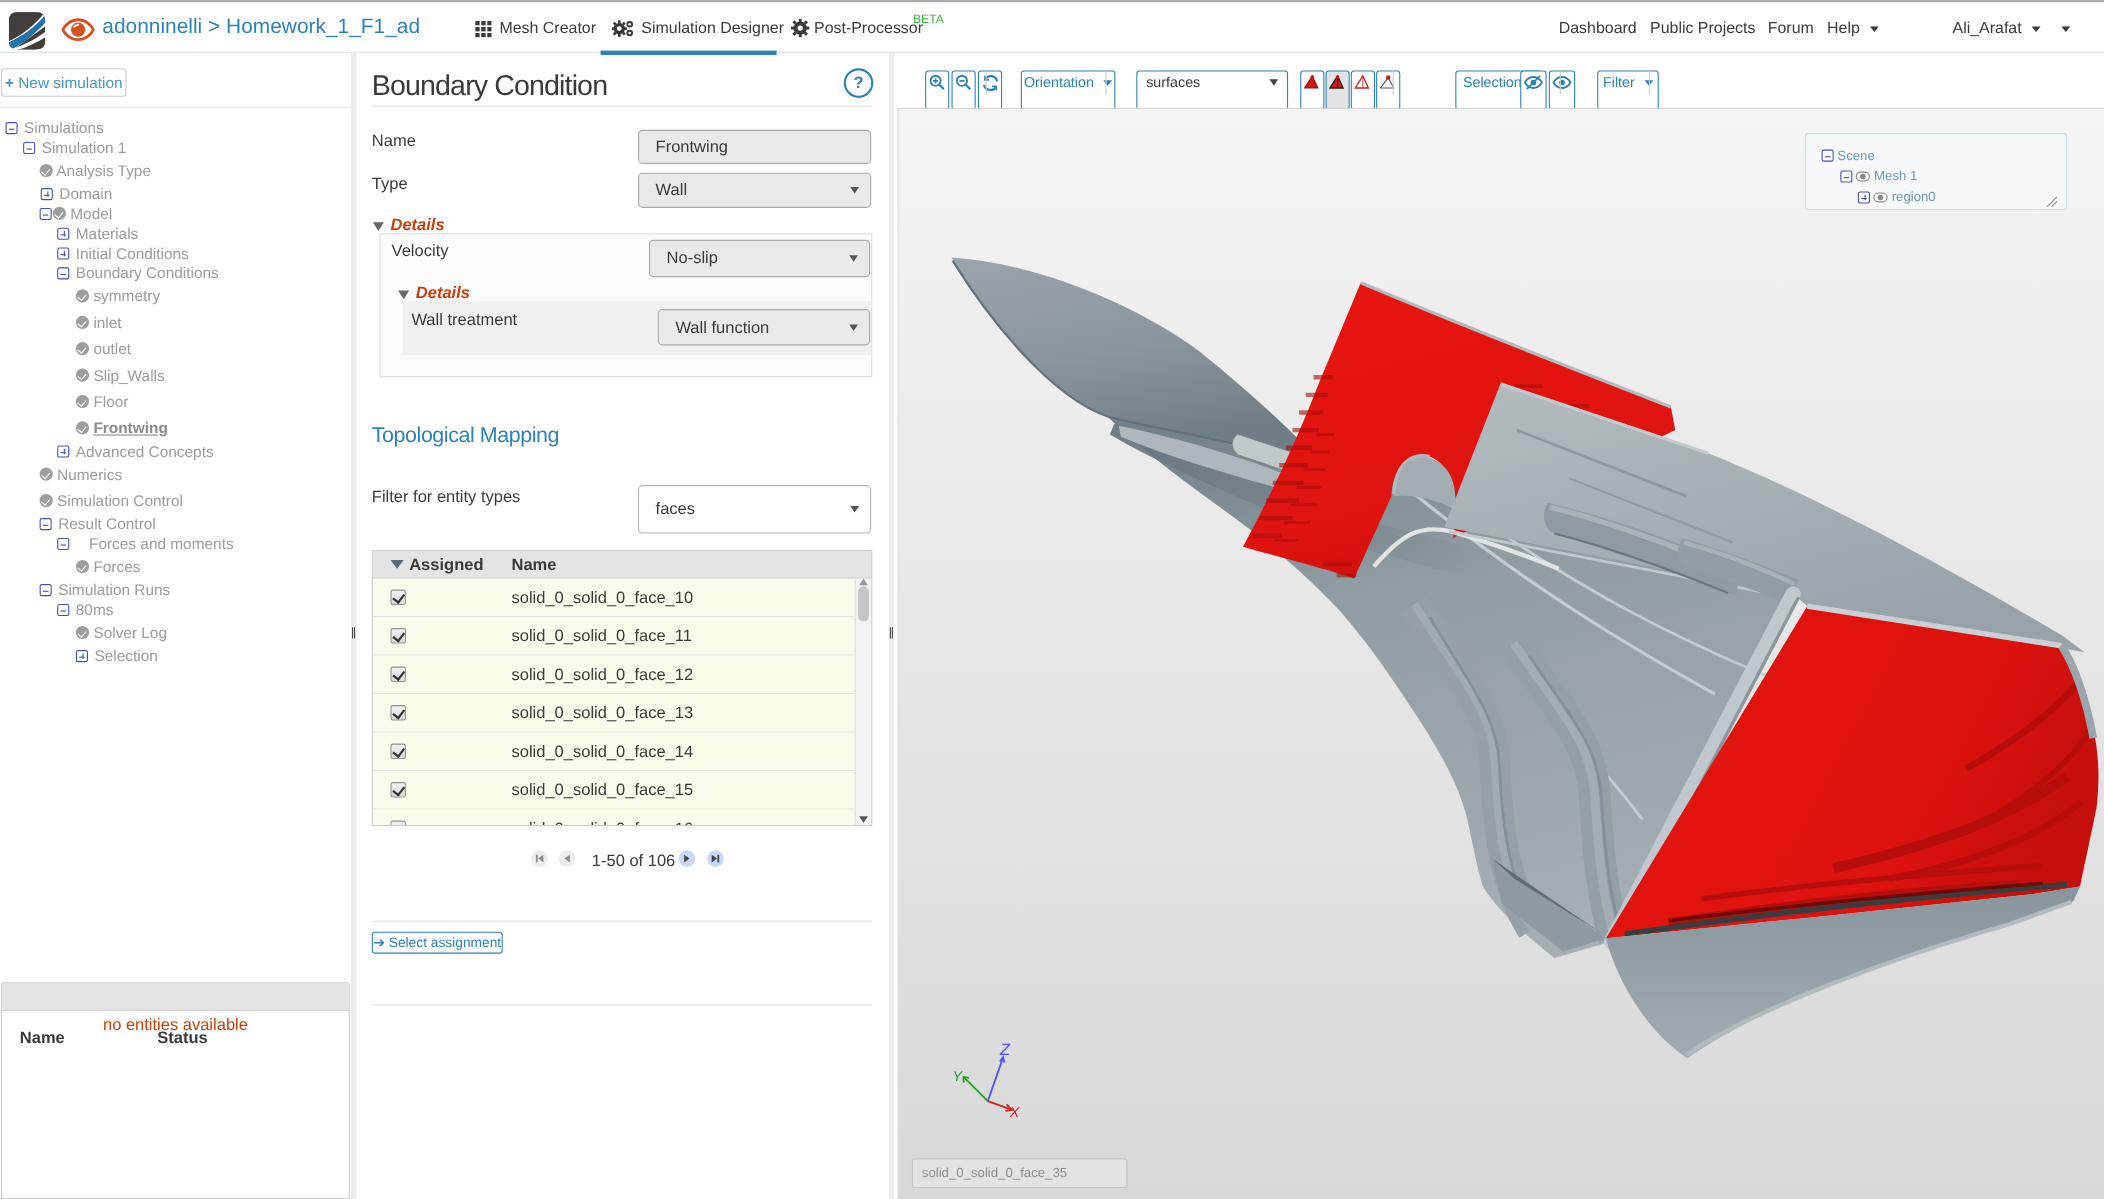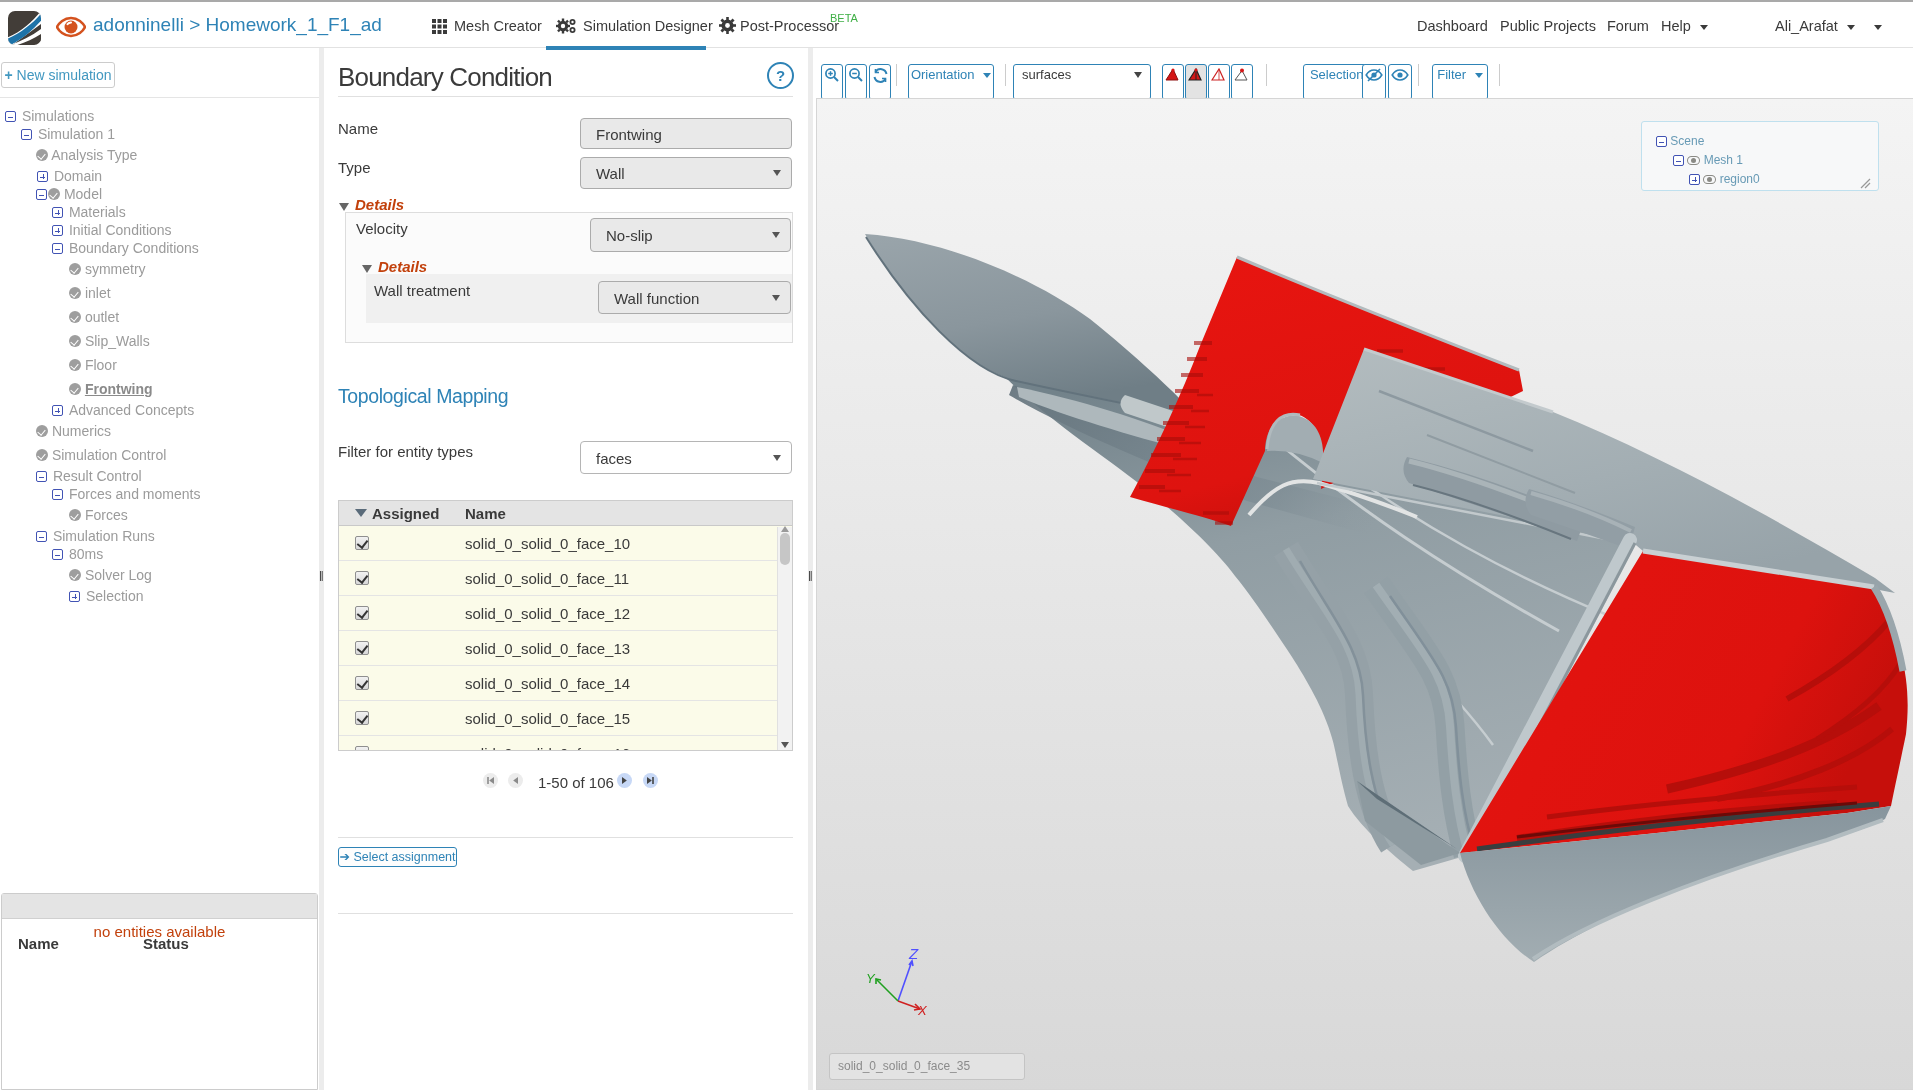--- a/index.html
+++ b/index.html
@@ -67,21 +67,21 @@
 
 #pager { position:absolute; left:338px; top:770px; width:455px; height:28px; font-size:15px; color:#3a3a3a; }
 .pbtn { position:absolute; top:3px; width:15px; height:15px; border-radius:50%; }
 .pbtn.g { background:#ececec; }
 .pbtn.b { background:#c7d8f6; }
 #selassign { position:absolute; left:338px; top:847px; width:119px; height:20px; white-space:nowrap; font-size:12.5px; border:1px solid #2e83b6; border-radius:3px; background:#fdfdfd; color:#2e83b6; line-height:18px; text-align:center; }
 
 
 #vptoolbar { position:absolute; left:816px; top:48px; width:1097px; height:50px; background:#fff; }
 #tbcontent { position:absolute; left:0; top:48px; width:1913px; height:50px; }
-.tbtn { position:absolute; top:16px; height:36px; border:1px solid #2e83b6; border-radius:3px; background:#fff; color:#2e83b6; font-size:13px; white-space:nowrap; }
+.tbtn { position:absolute; top:16px; height:36px; border:1px solid #2e83b6; border-radius:3px; background:#fff; color:#2e83b6; font-size:13px; white-space:nowrap;margin-left:20px; }
 .tsep { position:absolute; top:16px; width:1px; height:22px; background:#ccc; }
 #viewport { position:absolute; left:816px; top:98px; width:1097px; height:992px; border:1px solid #d5d5d5; border-right:none; background:linear-gradient(#f4f4f4, #dadada); overflow:hidden; }
 #scenetree { position:absolute; left:824px; top:22px; width:238px; height:70px; border:1px solid #bfe0ee; border-radius:3px; background:#f7f8f9; font-size:12px; color:#679ab5; }
 .eye { display:inline-block; width:13px; height:9px; border:1.5px solid #8a8a85; border-radius:70% 70% 70% 70% / 100% 100% 100% 100%; position:relative; vertical-align:-1px; }
 .eye:after { content:""; position:absolute; left:2.6px; top:0.6px; width:5px; height:5px; border-radius:50%; background:#8a8a85; }
 #tooltip { position:absolute; left:12px; top:954px; width:196px; height:27px; background:#e3e3e3; border:1px solid #c4c4c4; border-radius:3px; color:#8b8b8b; font-size:12px; line-height:25px; padding-left:8px; }
 </style>
 </head>
 <body>
 
@@ -183,21 +183,21 @@
     <div class="titem" style="left:69px;top:261px"><span class="chk"></span> <span>symmetry</span></div>
     <div class="titem" style="left:69px;top:285px"><span class="chk"></span> <span>inlet</span></div>
     <div class="titem" style="left:69px;top:309px"><span class="chk"></span> <span>outlet</span></div>
     <div class="titem" style="left:69px;top:333px"><span class="chk"></span> <span>Slip_Walls</span></div>
     <div class="titem" style="left:69px;top:357px"><span class="chk"></span> <span>Floor</span></div>
     <div class="titem" style="left:69px;top:381px"><span class="chk"></span> <span style="font-weight:bold;text-decoration:underline;color:#8a8a8a">Frontwing</span></div>
     <div class="titem" style="left:52px;top:402px"><span class="pm pmp"></span> <span style="margin-left:2px">Advanced Concepts</span></div>
     <div class="titem" style="left:36px;top:423px"><span class="chk"></span> <span>Numerics</span></div>
     <div class="titem" style="left:36px;top:447px"><span class="chk"></span> <span>Simulation Control</span></div>
     <div class="titem" style="left:36px;top:468px"><span class="pm"></span> <span style="margin-left:2px">Result Control</span></div>
-    <div class="titem" style="left:52px;top:486px"><span class="pm"></span> <span style="margin-left:2px">Forces and moments</span></div>
+    <div class="titem" style="left:52px;top:486px"><span class="pm"></span> <span style="margin-left:14px">Forces and moments</span></div>
     <div class="titem" style="left:69px;top:507px"><span class="chk"></span> <span>Forces</span></div>
     <div class="titem" style="left:36px;top:528px"><span class="pm"></span> <span style="margin-left:2px">Simulation Runs</span></div>
     <div class="titem" style="left:52px;top:546px"><span class="pm"></span> <span style="margin-left:2px">80ms</span></div>
     <div class="titem" style="left:69px;top:567px"><span class="chk"></span> <span>Solver Log</span></div>
     <div class="titem" style="left:69px;top:588px"><span class="pm pmp"></span> <span style="margin-left:2px">Selection</span></div>
   </div>
   <div id="jobstatus">
     <div class="jth">
         <b style="position:absolute;left:16px;top:41px">Name</b>
         <b style="position:absolute;left:141px;top:41px">Status</b>
@@ -240,21 +240,21 @@
   <div class="abs" style="left:366px;top:274px;width:426px;height:49px;background:#f0f0f0"></div>
   <div class="flabel" style="left:374px;top:282px">Wall treatment</div>
   <div class="fbox" style="left:598px;top:281px;width:193px;height:33px">
       <span class="tx">Wall function</span>
       <span class="dd"></span>
     </div>
 
   <div id="topomap">Topological Mapping</div>
 
   <div class="flabel" style="top:443px">Filter for entity types</div>
-  <div class="fbox" style="left:580px;top:441px;width:212px;height:33px;background:#fff;border-color:#b5b5b5">
+  <div class="fbox" style="left:580px;top:441px;width:212px;height:44px;background:#fff;border-color:#b5b5b5">
       <span class="tx">faces</span>
       <span class="dd"></span>
     </div>
 
   <div id="atable">
     <div class="ahead">
         <span class="tri"></span>
         <span class="a1">Assigned</span>
         <span class="a2">Name</span>
       </div>

